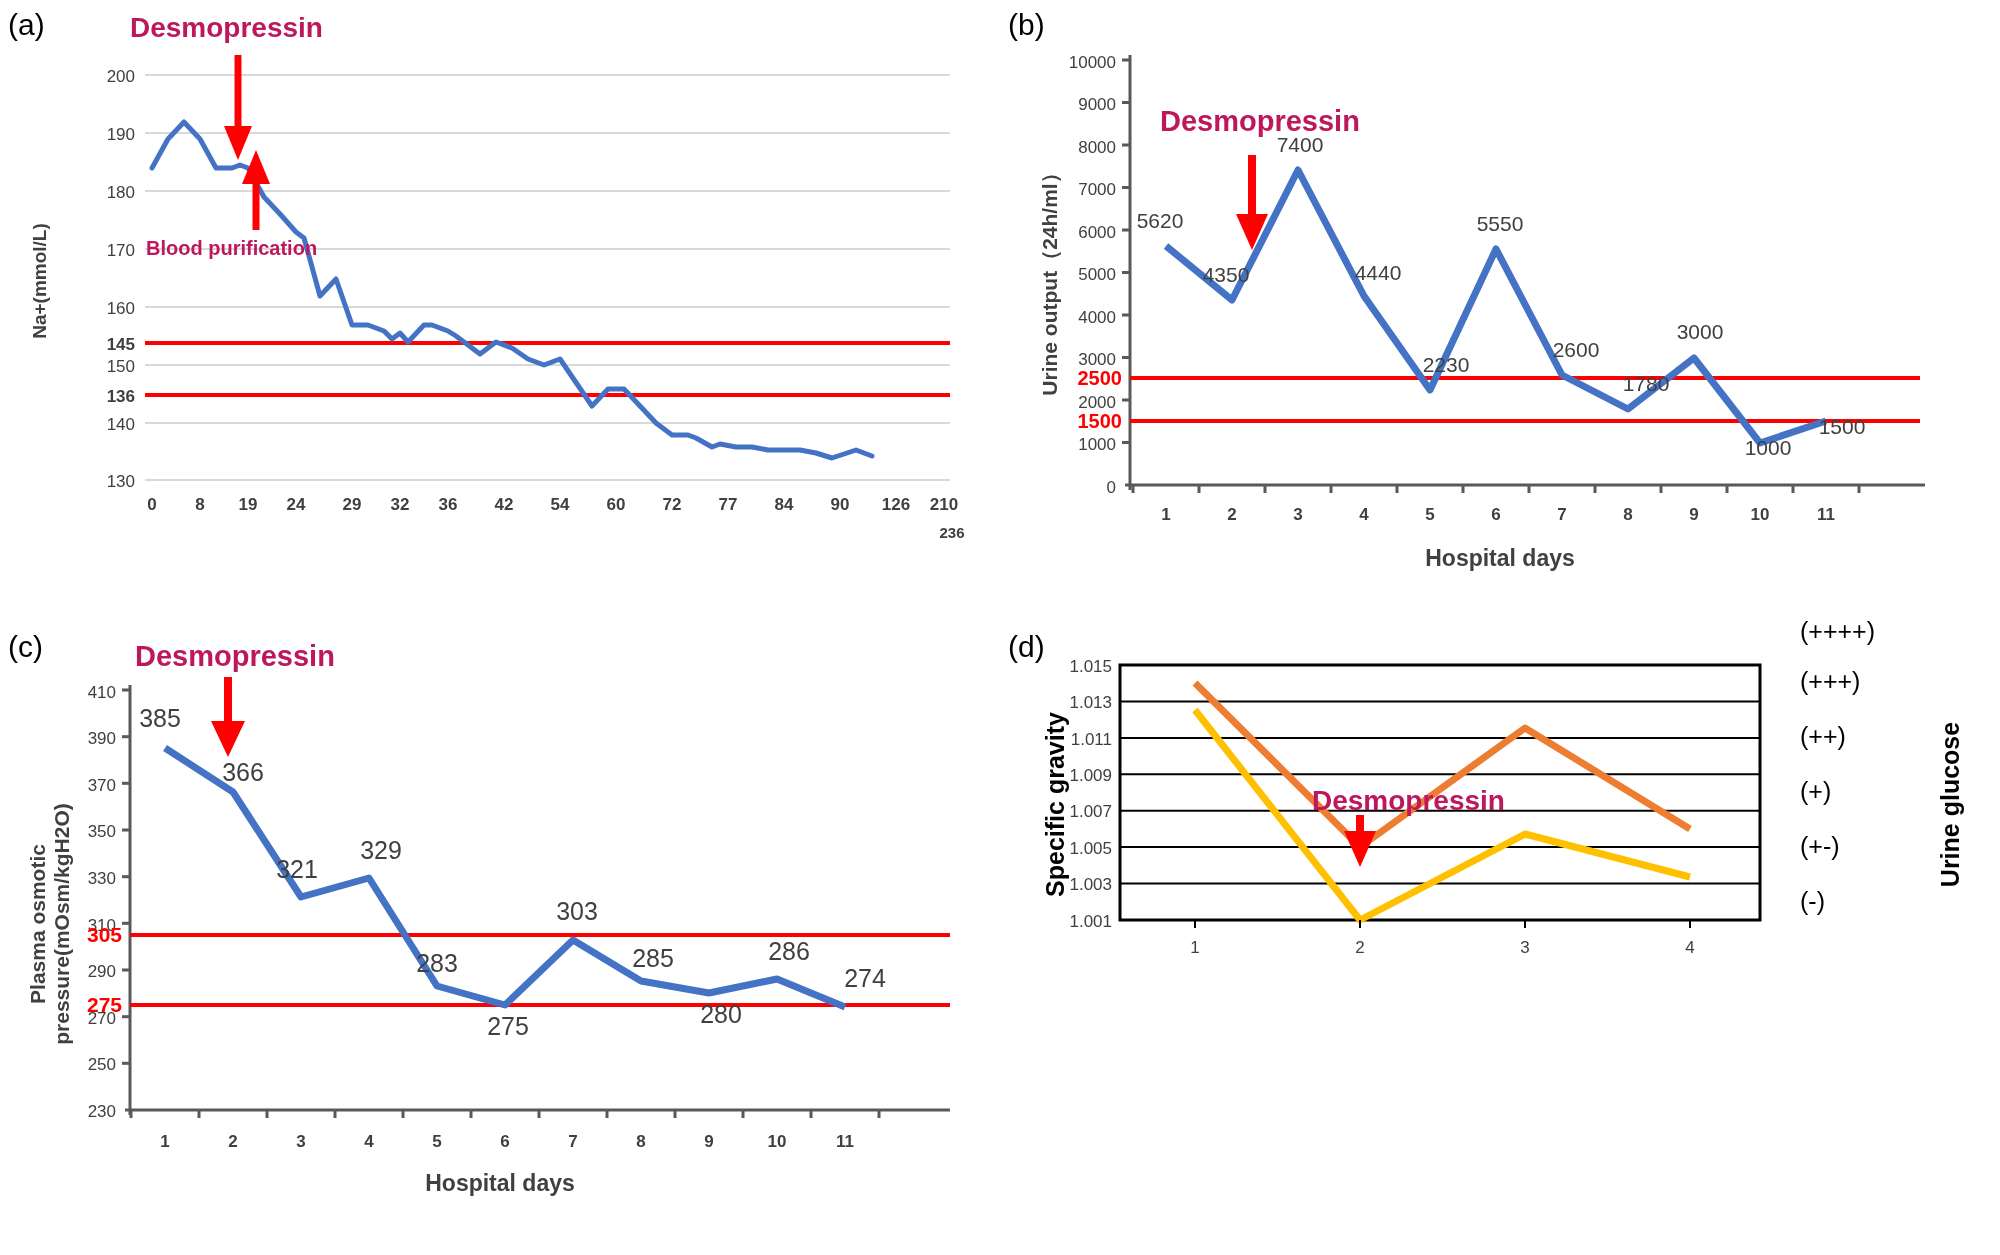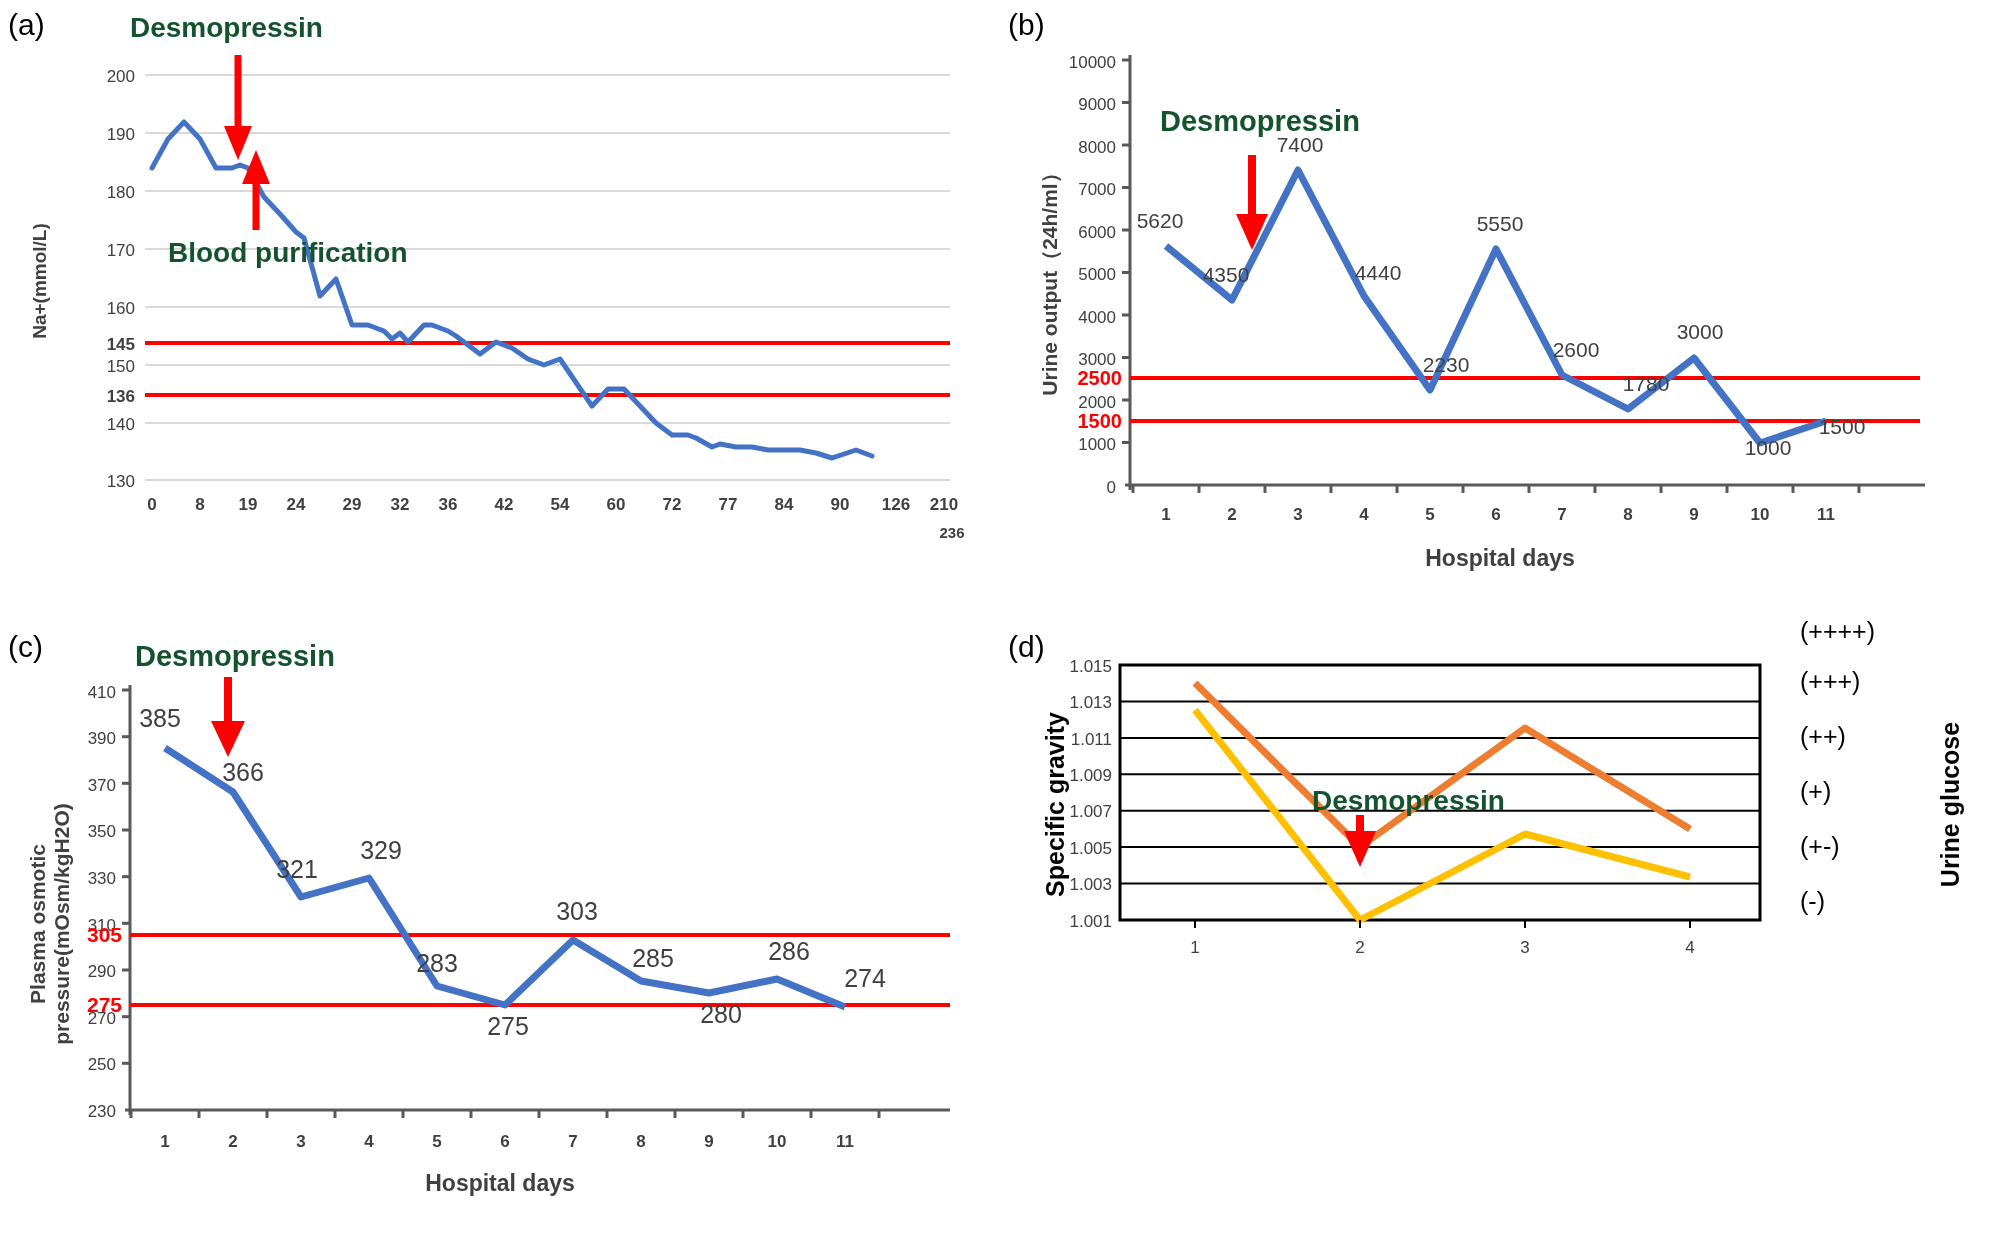--- a/index.html
+++ b/index.html
@@ -1,32 +1,32 @@
 <!DOCTYPE html>
 <html><head>
 <meta charset="utf-8">
 <style>
   html,body{margin:0;padding:0;background:#ffffff;}
   body{width:2000px;height:1255px;font-family:"Liberation Sans",sans-serif;color:#000;position:relative;overflow:hidden;}
   .panel{position:absolute;}
   .panel-label{font-size:30px;color:#000;font-family:"Liberation Sans",sans-serif;}
-  .anno{position:absolute;color:#14532d;font-weight:bold;font-family:"Liberation Sans",sans-serif;}
+  .anno{position:absolute;color:#be185d;font-weight:bold;font-family:"Liberation Sans",sans-serif;}
   .axis-title{font-size:21px;color:#404040;font-weight:bold;}
   .tick{font-size:17px;fill:#404040;}
   .dlabel{font-size:21px;fill:#404040;}
   svg{display:block;}
 </style>
 </head>
 <body>
 
 <div class="panel" style="left:0px;top:0px;width:1000px;height:600px;">
   <div class="panel-label" style="position:absolute;left:8px;top:8px;">(a)</div>
 
   <div class="anno" style="left:130px;top:12px;font-size:28px;">Desmopressin</div>
-  <div class="anno" style="left:168px;top:237px;font-size:28px;">Blood purification</div>
+  <div class="anno" style="left:146px;top:237px;font-size:20px;">Blood purification</div>
 
   <svg width="1000" height="600" viewBox="0 0 1000 600">
 
     <g>
       <line x1="145" y1="75" x2="950" y2="75" stroke="#D9D9D9" stroke-width="2"></line>
       <line x1="145" y1="133" x2="950" y2="133" stroke="#D9D9D9" stroke-width="2"></line>
       <line x1="145" y1="191" x2="950" y2="191" stroke="#D9D9D9" stroke-width="2"></line>
       <line x1="145" y1="249" x2="950" y2="249" stroke="#D9D9D9" stroke-width="2"></line>
       <line x1="145" y1="307" x2="950" y2="307" stroke="#D9D9D9" stroke-width="2"></line>
       <line x1="145" y1="365" x2="950" y2="365" stroke="#D9D9D9" stroke-width="2"></line>

